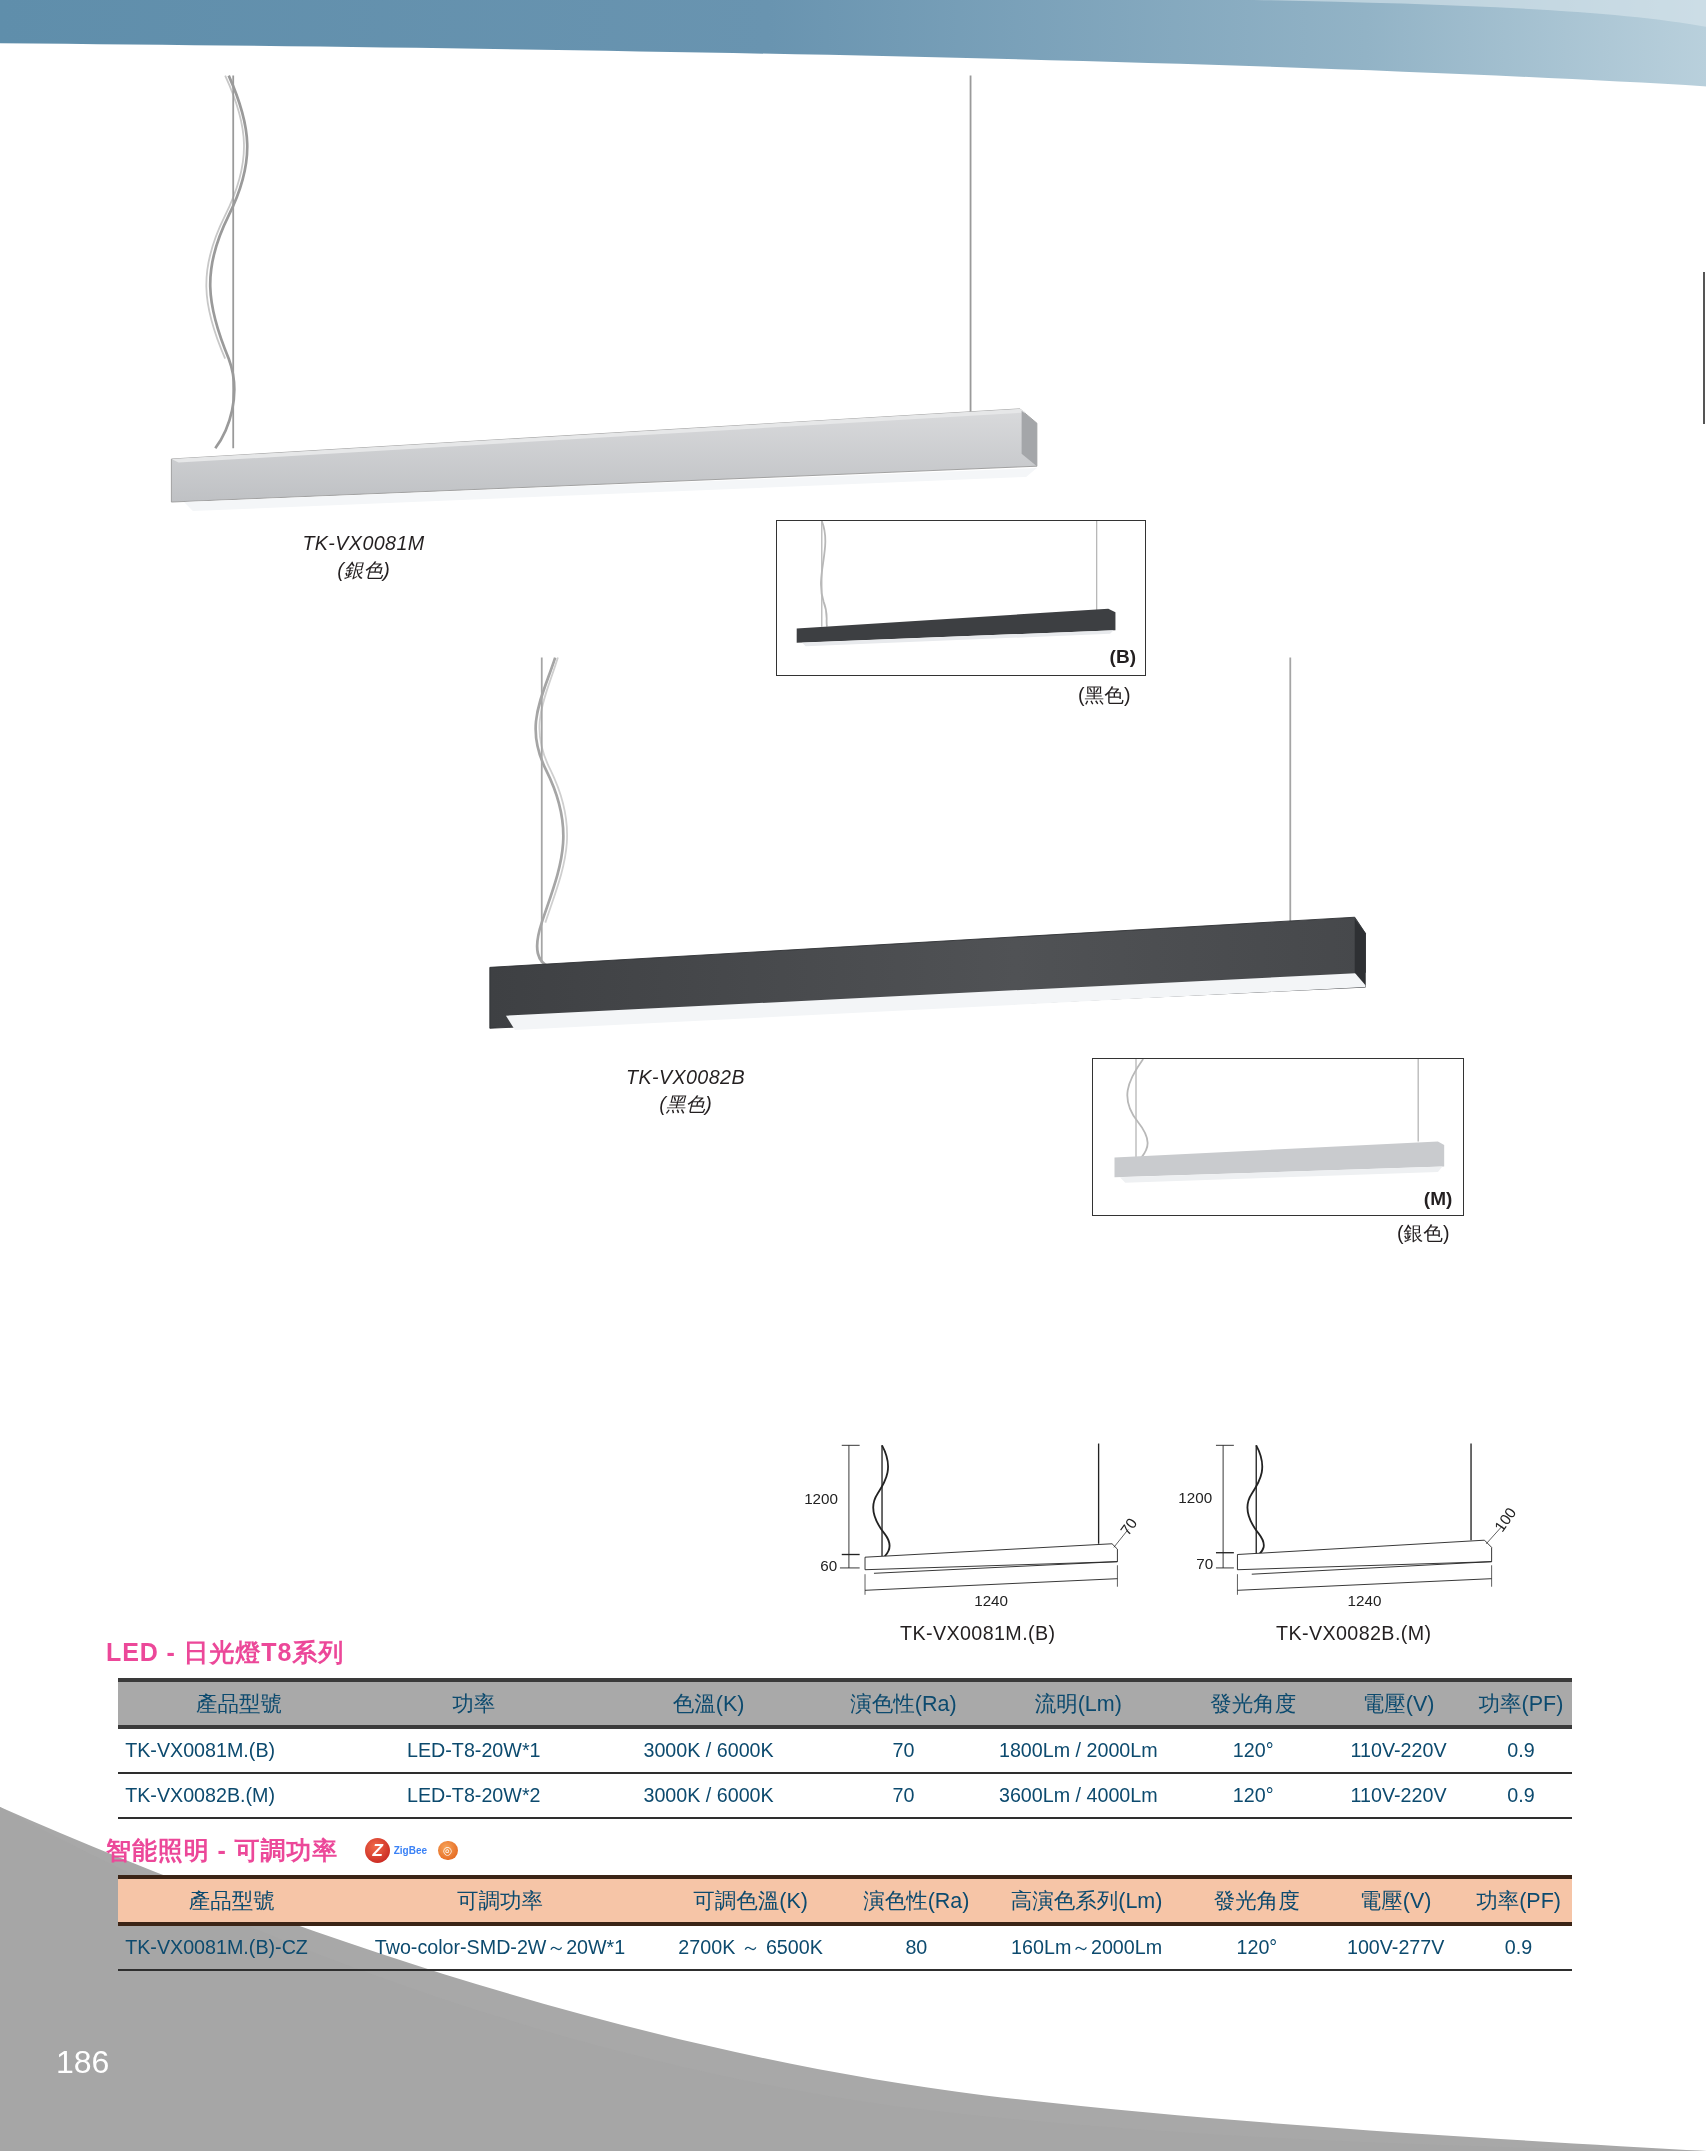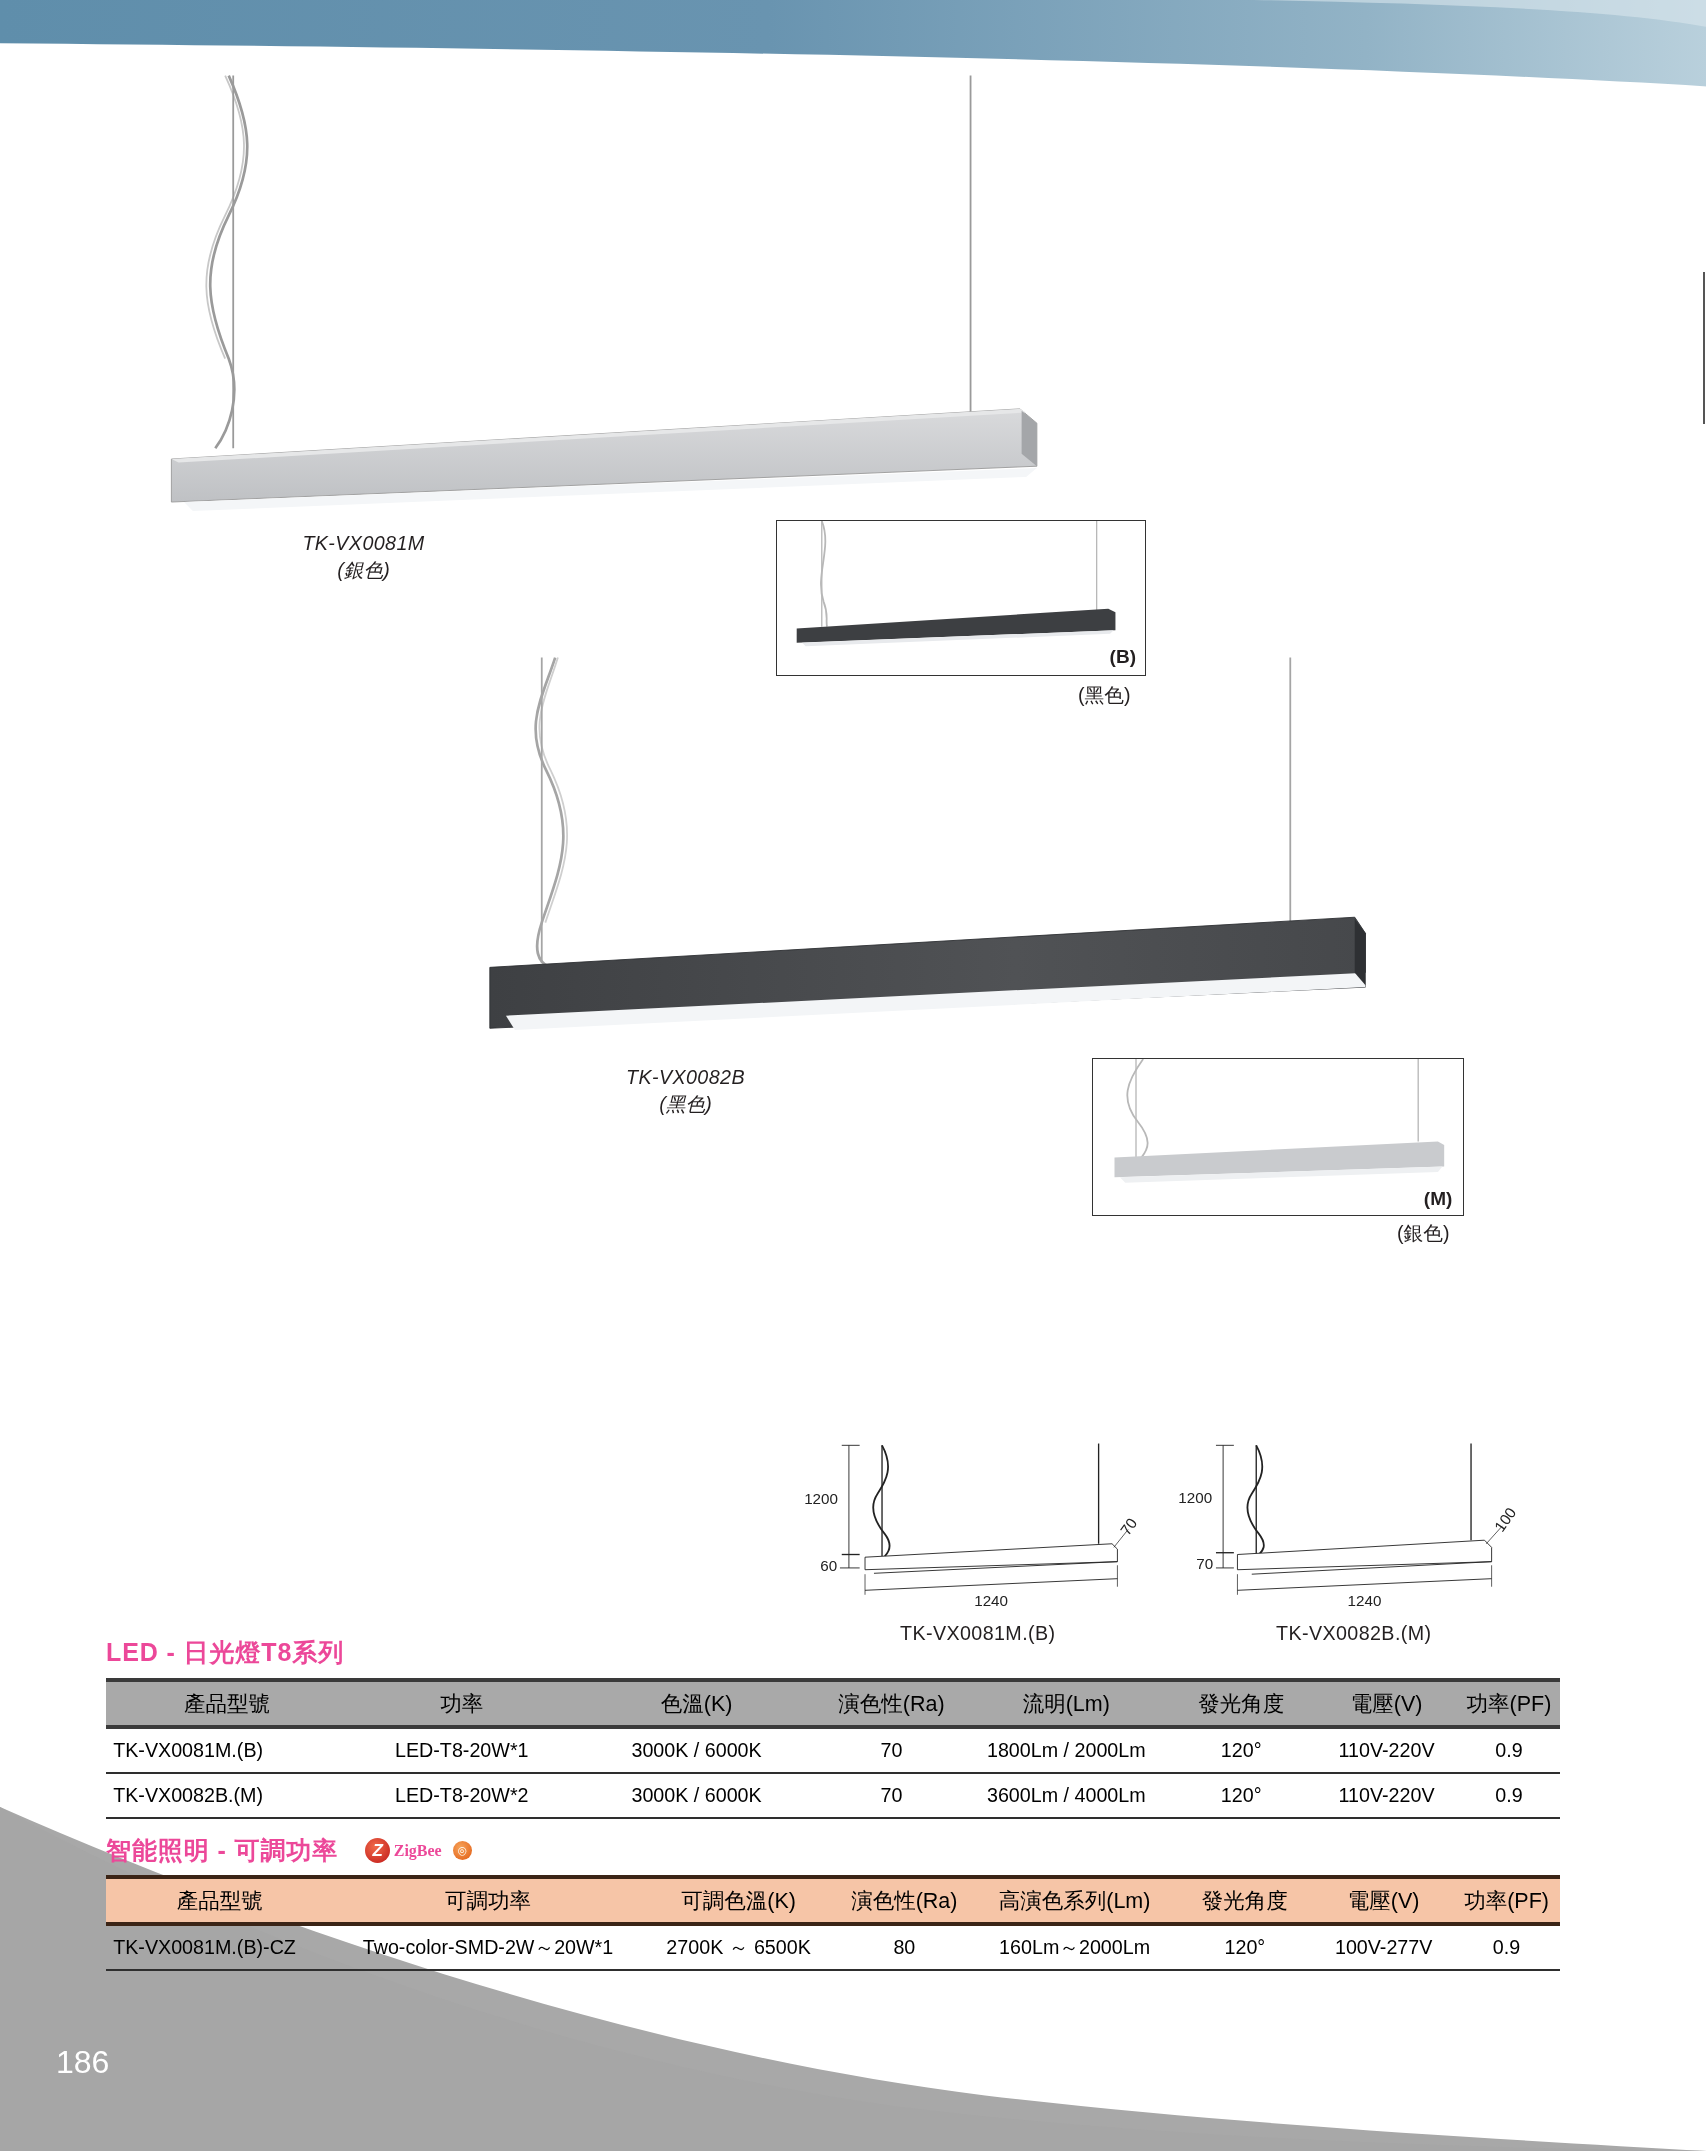--- a/index.html
+++ b/index.html
@@ -8,32 +8,32 @@
   #top-band { left:0; top:0; width:1707px; height:99px; }
   #bottom-swoosh { left:0; top:1755px; width:1707px; height:396px; }
   .right-tab { left:1703px; top:272px; width:1.8px; height:152px; background:#555; }
   .prod-label { text-align:center; font-size:19.7px; line-height:27px; color:#231f20;font-style:italic; }
   .prod-label .model { letter-spacing:0.4px; }
   .inset { border:1.3px solid #333; background:#fff; }
   .inset-tag { font-size:19px; font-weight:bold; color:#231f20; }
   .caption { font-size:19.7px; color:#231f20; }
   .diagram-model { font-size:19.7px; letter-spacing:0.4px; color:#231f20; }
   .section-title { font-size:25px; font-weight:bold; color:#ec4899; letter-spacing:0.9px; }
-  table.spec { position:absolute; left:106px; width:1454px; border-collapse:collapse; font-size:19.7px; color:#000000; }
+  table.spec { position:absolute; left:118px; width:1454px; border-collapse:collapse; font-size:19.7px; color:#0c4a6e; }
   table.spec th { font-weight:normal; height:41px; font-size:21.5px; text-align:center; }
   table.spec td { height:41px; text-align:center; border-bottom:2.7px solid #2e2e2e; }
   table.spec thead tr { border-top:4.5px solid #3a3a3a; border-bottom:4.5px solid #3a3a3a; }
   table.spec.t1 th { background:#a9a9a9; }
   table.spec.t2 th { background:#f6c5a7; }
   table.spec.t2 thead tr { border-top:4.5px solid #3b2416; border-bottom:4.5px solid #3b2416; }
   table.spec td.left, table.spec th.left { text-align:left; padding-left:7.2px; }
   .page-num { font-family:Liberation Sans, sans-serif; font-size:32px; color:#ffffff; }
   .zigbee { display:flex; align-items:center; gap:3.6px; }
   .zigbee .zb-z { width:25px; height:25px; border-radius:50%; background:radial-gradient(circle at 40% 35%, #f06a4a, #c01818); color:#fff; font-weight:bold; font-size:17px; text-align:center; line-height:25px; font-style:italic; }
-  .zigbee .zb-text { font-weight:bold; font-size:16px; color:#ec4899; font-family:Liberation Serif, serif; }
+  .zigbee .zb-text { font-weight:bold; font-size:10px; color:#3b82f6; font-family:Liberation Sans, sans-serif; }
   .zigbee .zb-o { width:19.7px; height:19.7px; border-radius:50%; background:radial-gradient(circle at 40% 35%, #f7a45a, #e05a12); color:#fff; font-size:10.7px; text-align:center; line-height:19.7px; margin-left:7.2px; }
 </style>
 </head>
 <body>
 
 <svg class="abs" id="top-band" viewBox="0 0 1906 110" preserveAspectRatio="none">
   <defs>
     <linearGradient id="tb" x1="0" y1="0" x2="1" y2="0">
       <stop offset="0" stop-color="#5f8eab"></stop>
       <stop offset="0.45" stop-color="#6994b0"></stop>

